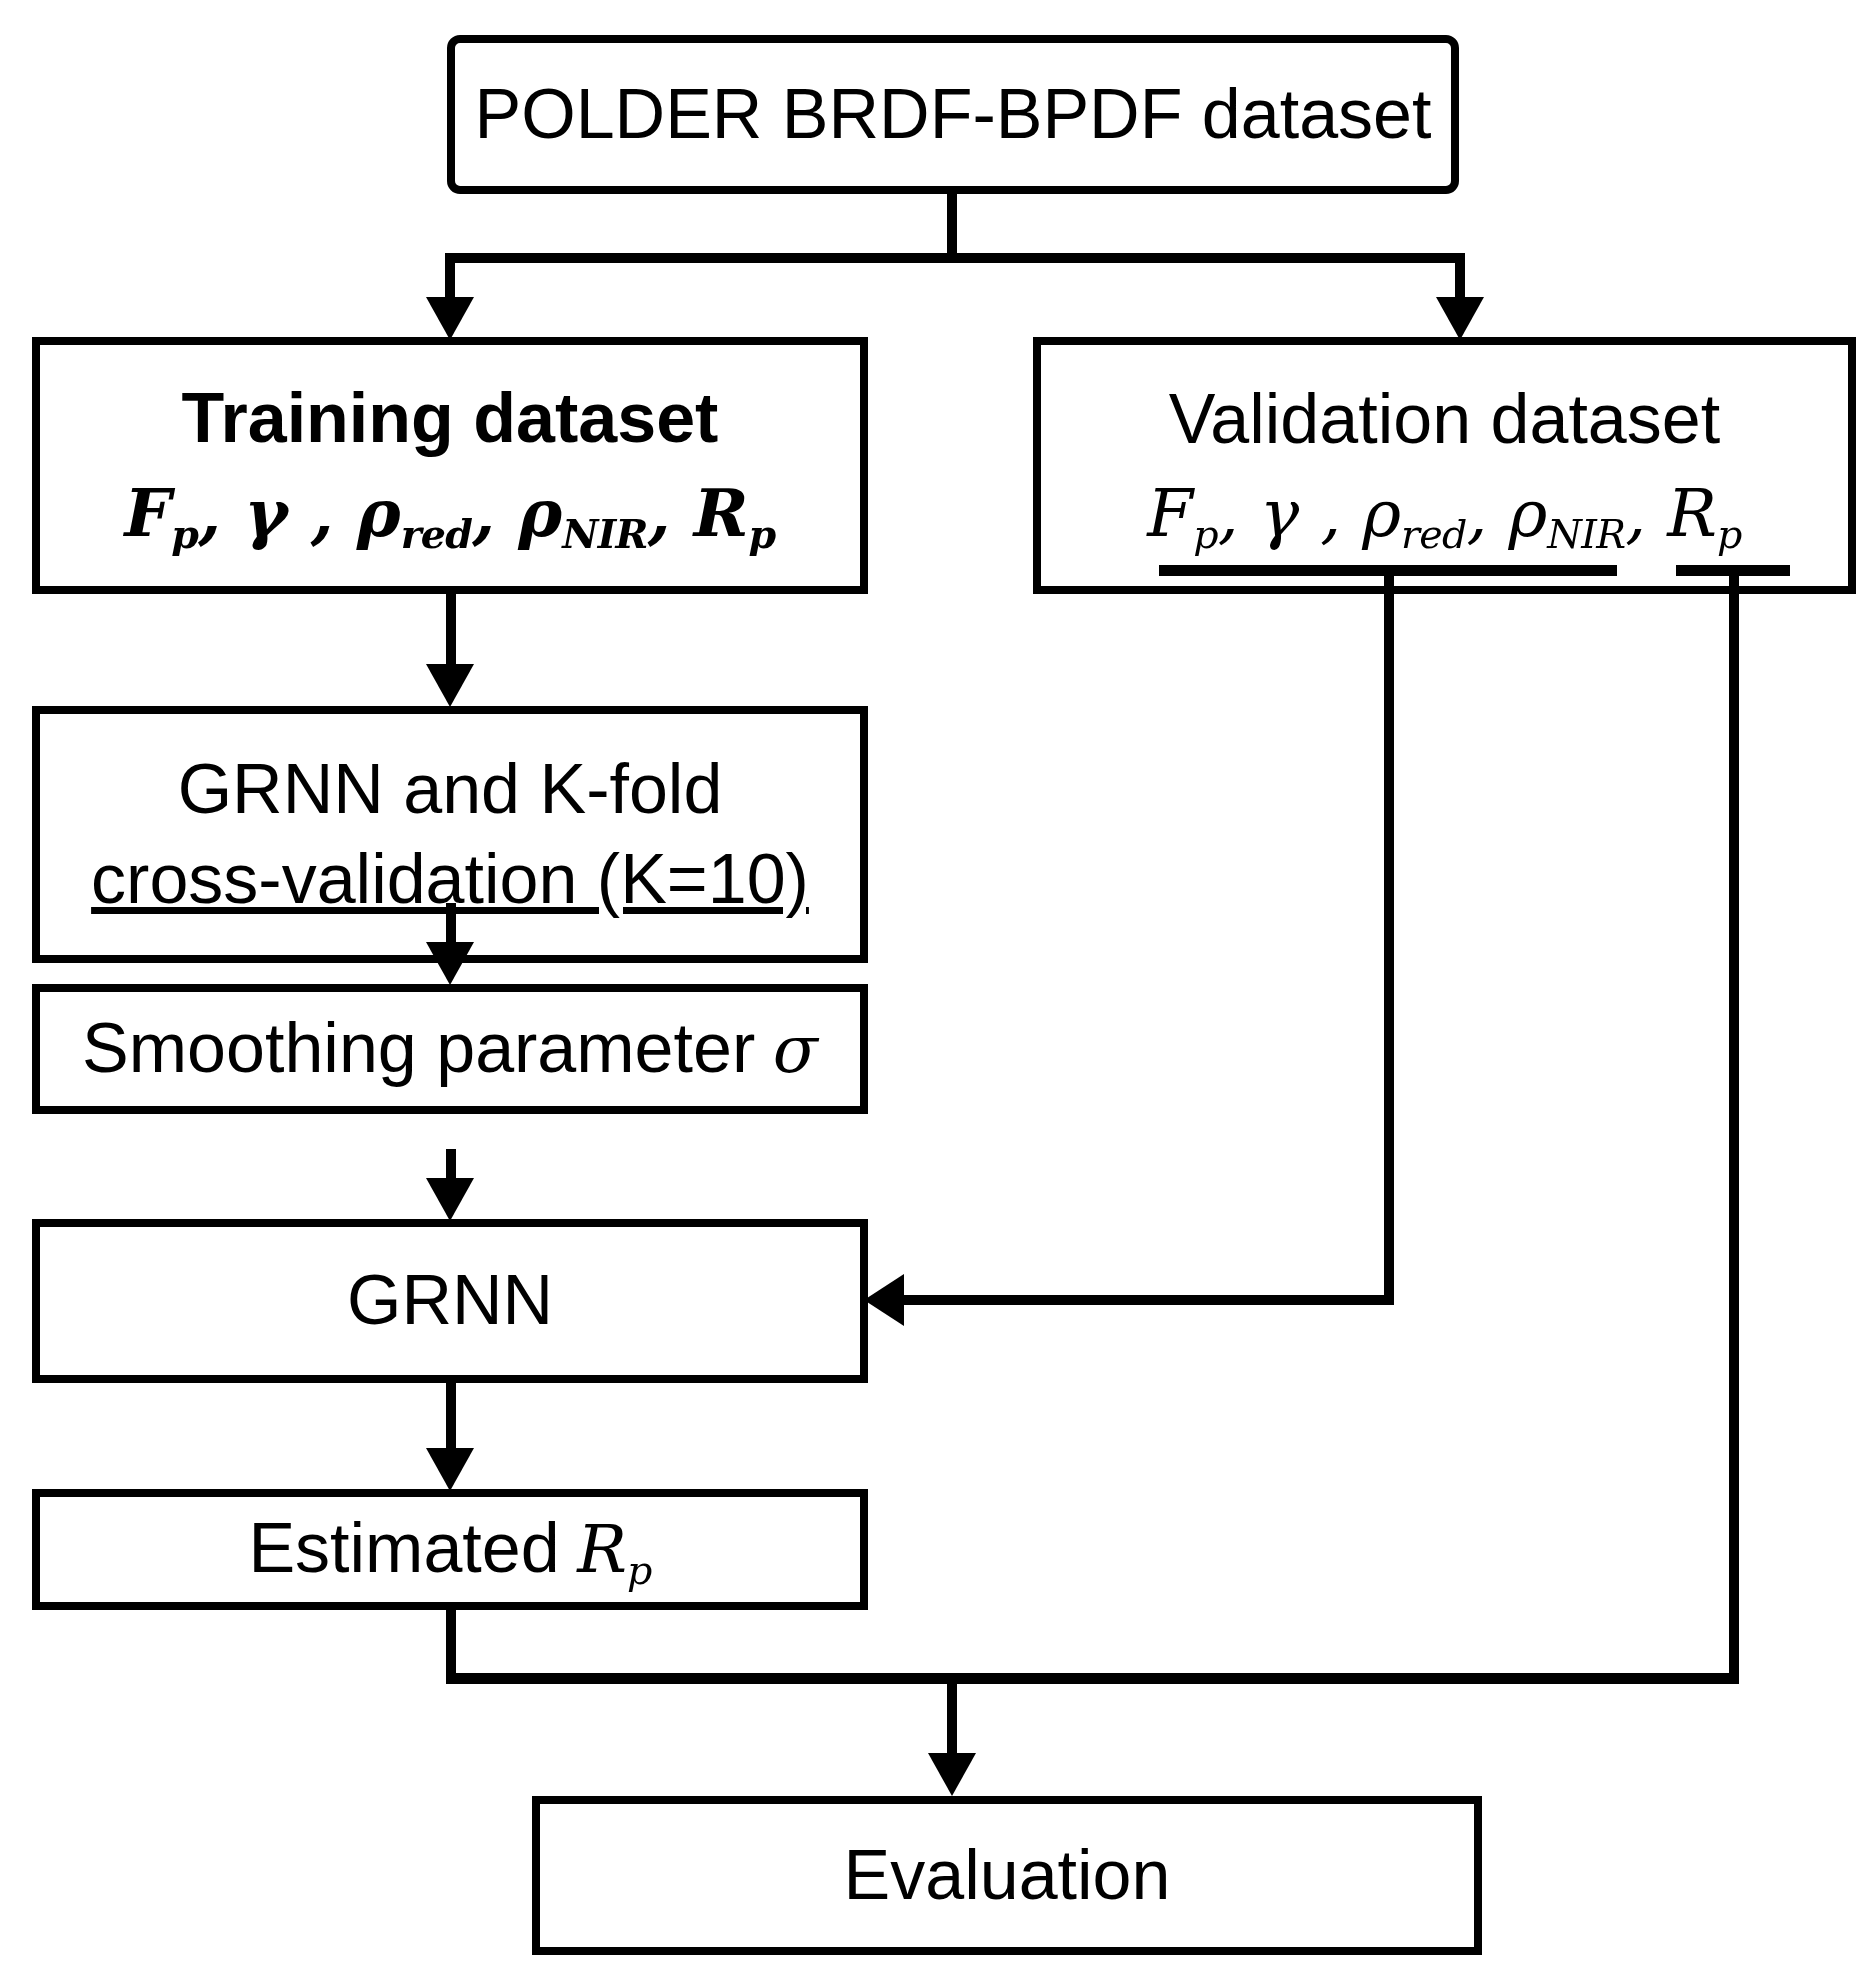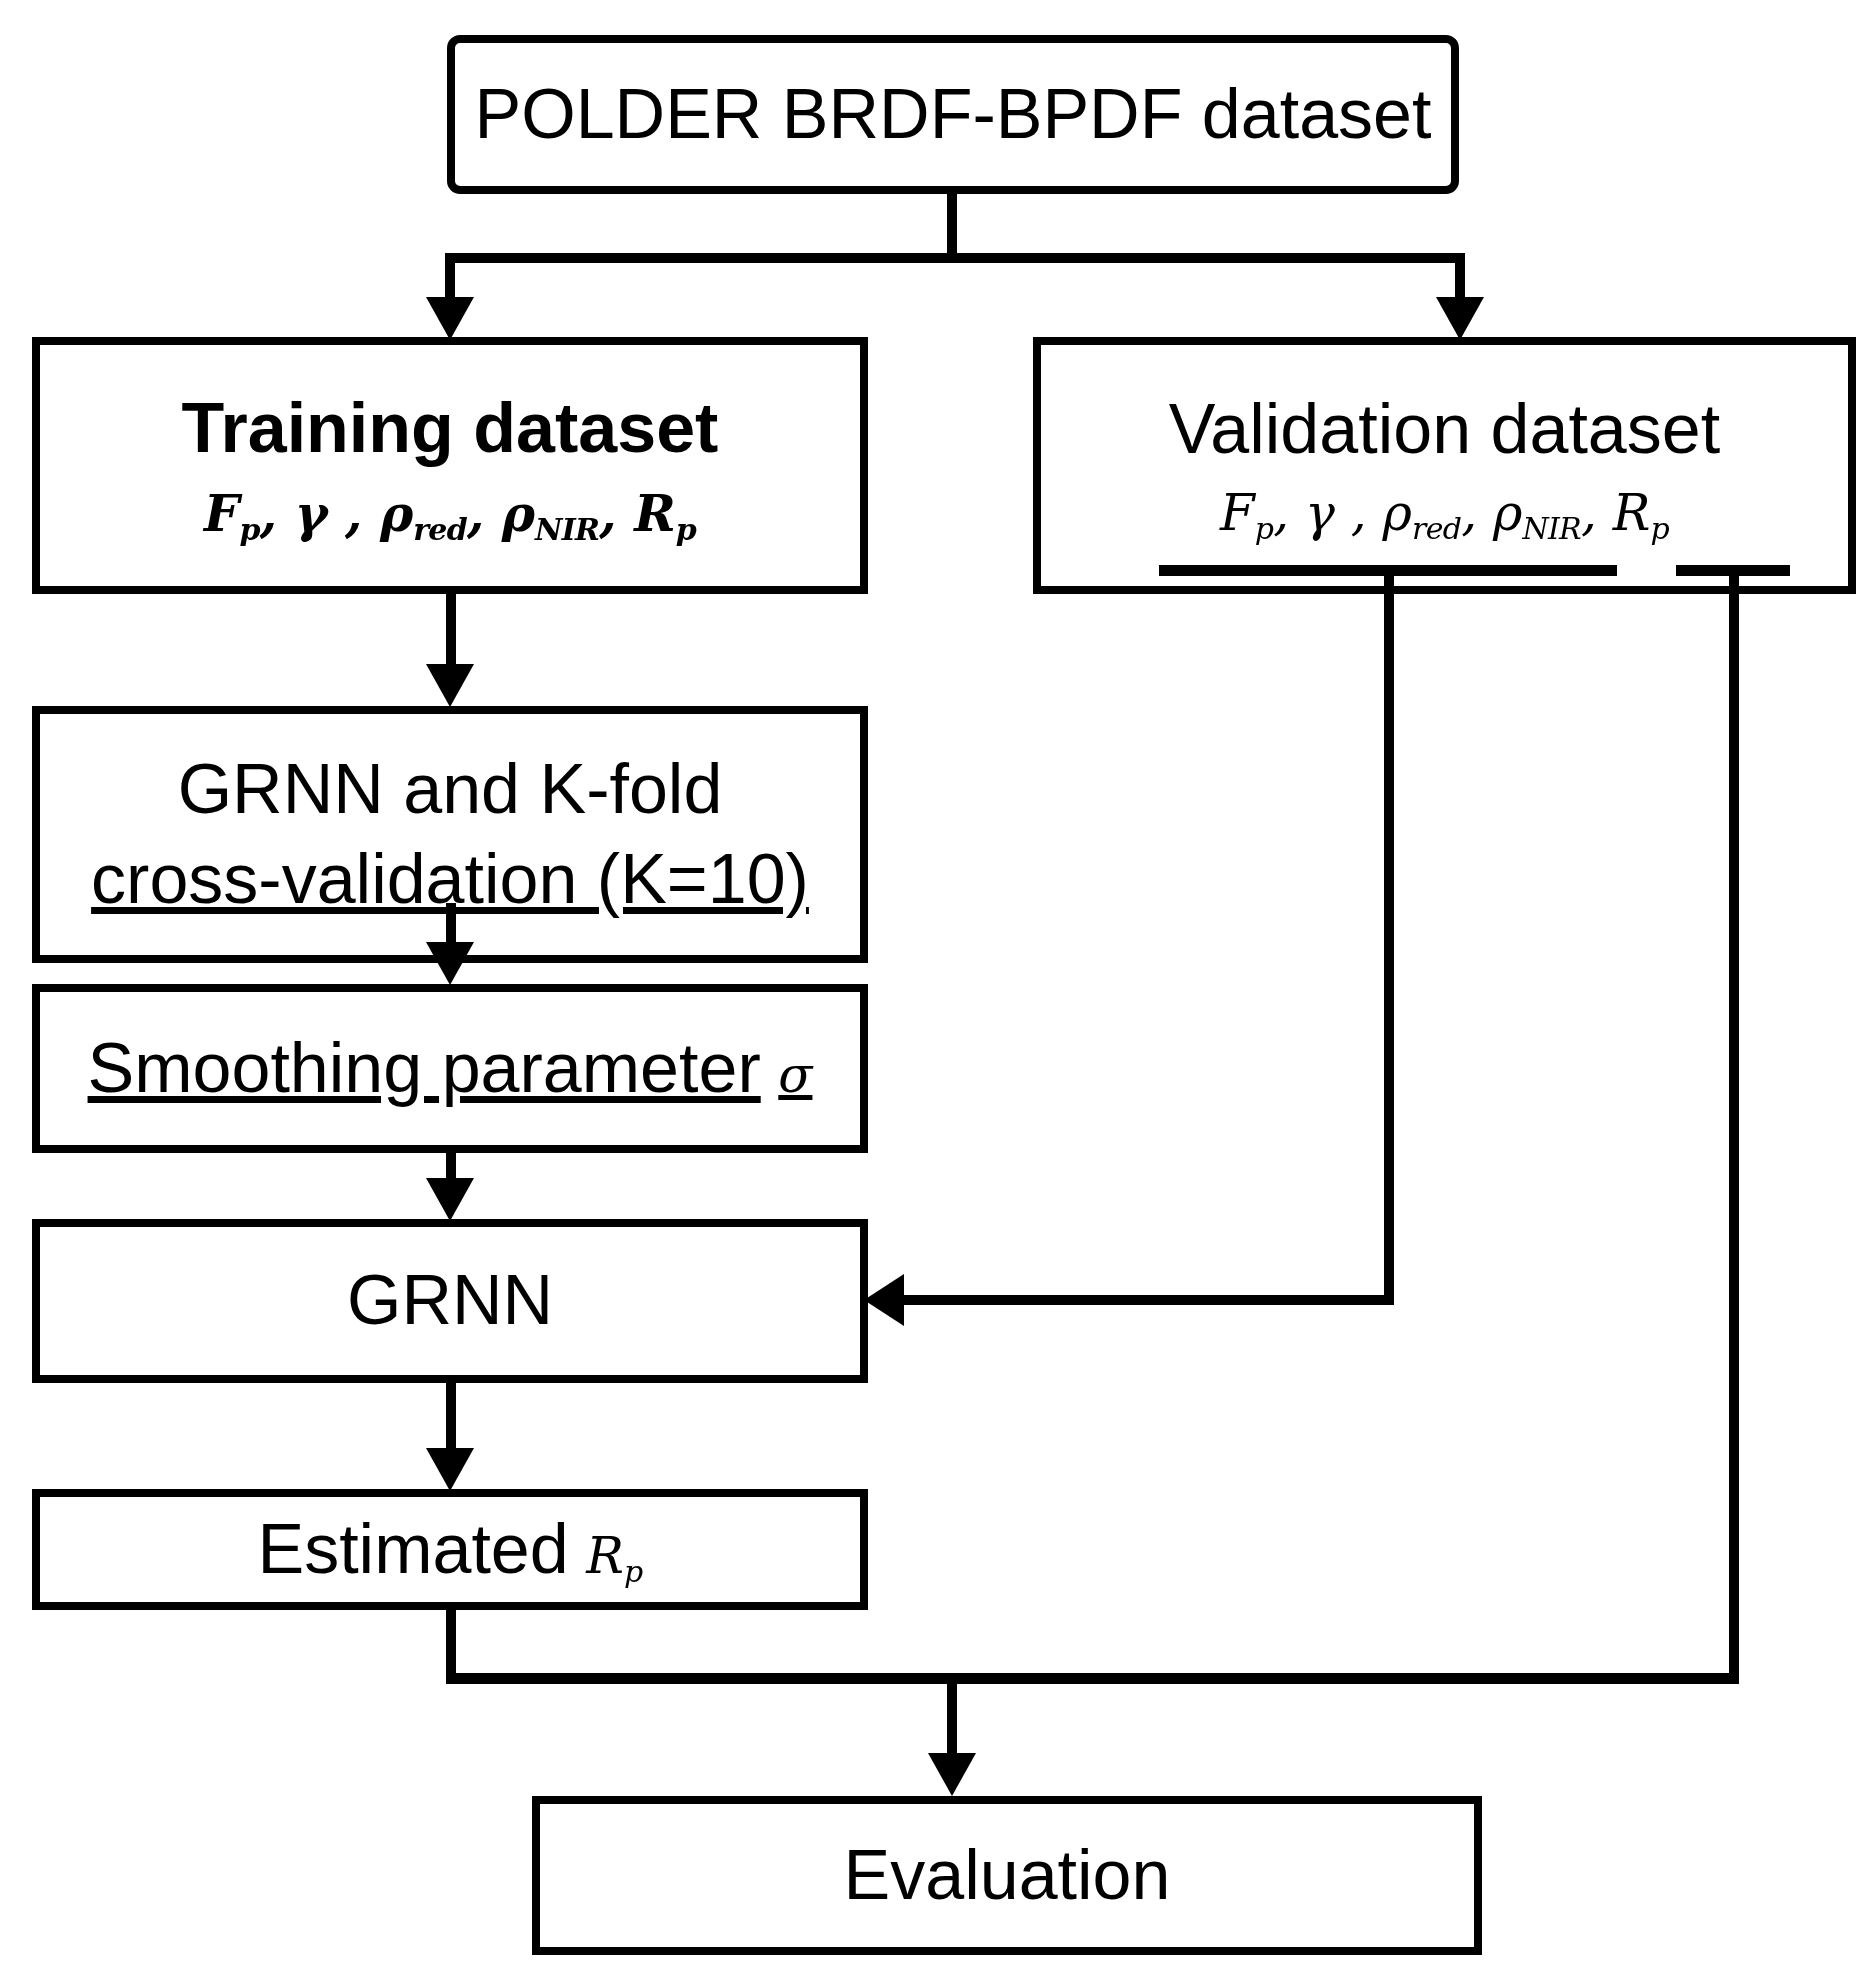--- a/index.html
+++ b/index.html
@@ -14,21 +14,21 @@
     border:8px solid var(--line); background:var(--background);
     display:flex; flex-direction:column; align-items:center; justify-content:center;
     gap:10.3px;
   }
   .label {
     font-size:70px; line-height:1.28; text-align:center; white-space:nowrap;
   }
   .label-row { display:flex; flex-direction:row; align-items:baseline; white-space:pre; }
   .math {
     font-family:"DejaVu Serif", serif; font-style:italic;
-    font-size:50px; white-space:nowrap;
+    font-size:66px; white-space:nowrap;
   }
   .math sub { font-size:0.60em; vertical-align:-0.30em; letter-spacing:-0.7px; }
   .label-row .math { margin-left:17.6px; }
   .line { position:absolute; background:var(--line); }
   .ah-down {
     position:absolute; width:0; height:0;
     border-left:24px solid transparent; border-right:24px solid transparent;
     border-top:43px solid var(--line);
   }
   .ah-left {
@@ -54,21 +54,21 @@
   <div class="box" style="left:1033px; top:337px; width:823px; height:257px;">
     <div class="label">Validation dataset</div>
     <div class="math"><i>F</i><sub><i>p</i></sub>, <i>γ</i> , <i>ρ</i><sub><i>red</i></sub>, <i>ρ</i><sub><i>NIR</i></sub>, <i>R</i><sub><i>p</i></sub></div>
   </div>
 
   <div class="box" style="left:32px; top:706px; width:836px; height:257px;">
     <div class="label">GRNN and K-fold</div>
     <div class="label" style="margin-top:-10.3px;text-decoration:underline;">cross-validation (K=10)</div>
   </div>
 
-  <div class="box" style="left:32px; top:984px; width:836px; height:169px;text-decoration:underline;">
+  <div class="box" style="left:32px; top:984px; width:836px; height:130px;">
     <div class="label label-row">
       <span>Smoothing parameter</span>
       <span class="math"><i>σ</i></span>
     </div>
   </div>
 
   <div class="box" style="left:32px; top:1489px; width:836px; height:121px;">
     <div class="label label-row">
       <span>Estimated</span>
       <span class="math"><i>R</i><sub><i>p</i></sub></span>

